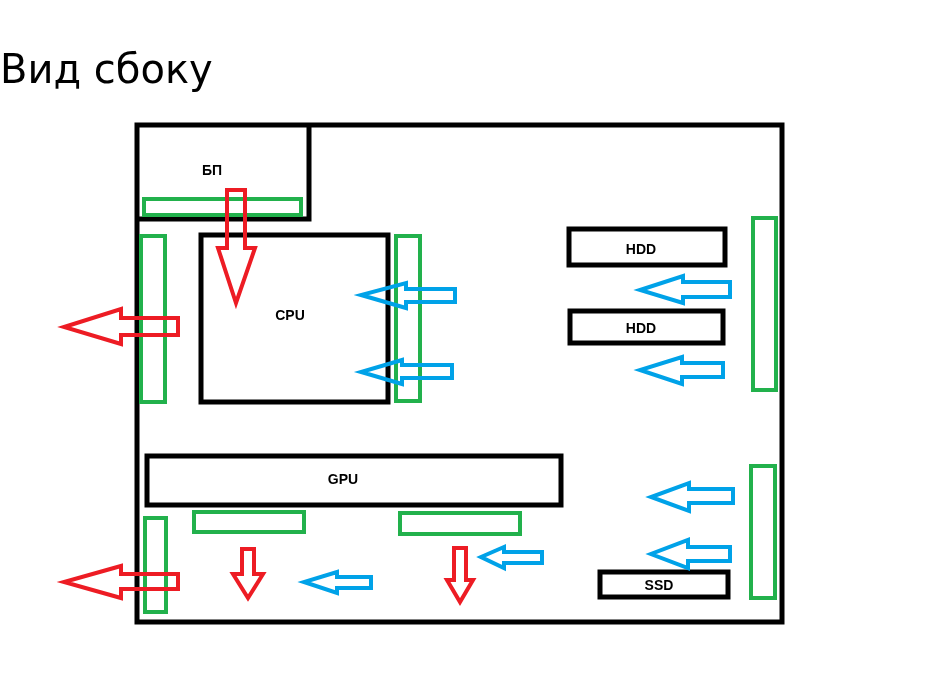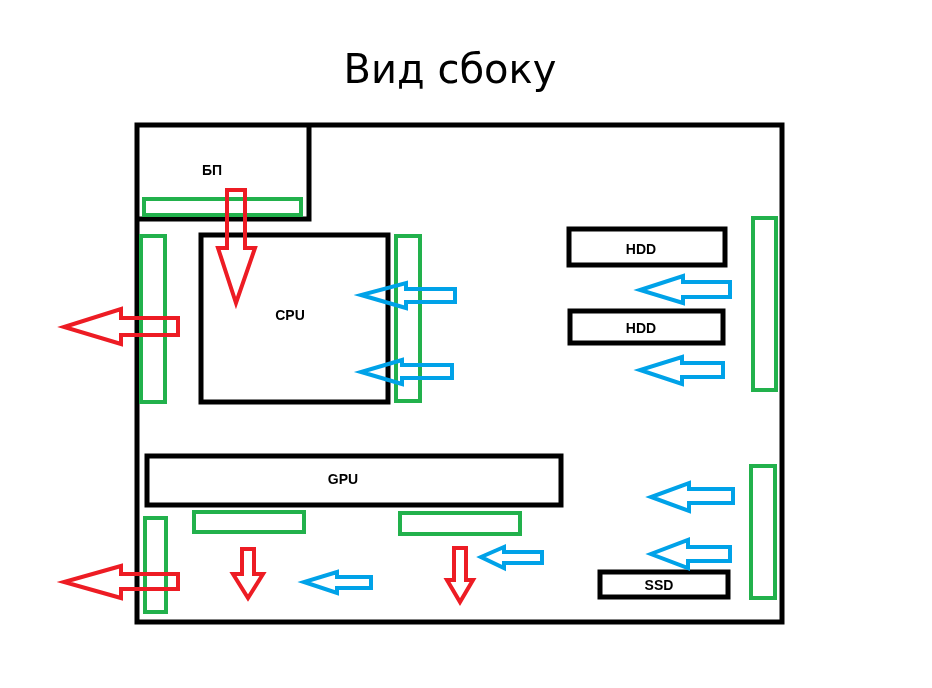--- a/index.html
+++ b/index.html
@@ -1,18 +1,18 @@
 <!DOCTYPE html>
 <html><head>
 <meta charset="utf-8">
 <style>
   html, body { margin: 0; padding: 0; background: #ffffff; }
   body { width: 932px; height: 688px; position: relative; overflow: hidden; }
   #title {
-    position: absolute; left: 0; top: 46px; width: 900px; text-align: center;
+    position: absolute; left: 0; top: 46px; width: 900px; 
     font-family: "DejaVu Sans", sans-serif; font-size: 40px; color: #000;
     letter-spacing: 0px;
   }
   svg { position: absolute; left: 0; top: 0; }
   .label { font-family: "Liberation Sans", sans-serif; font-weight: bold; font-size: 14px; fill: #000; }
 </style>
 </head>
 <body>
 
 <div id="title">Вид сбоку</div>

